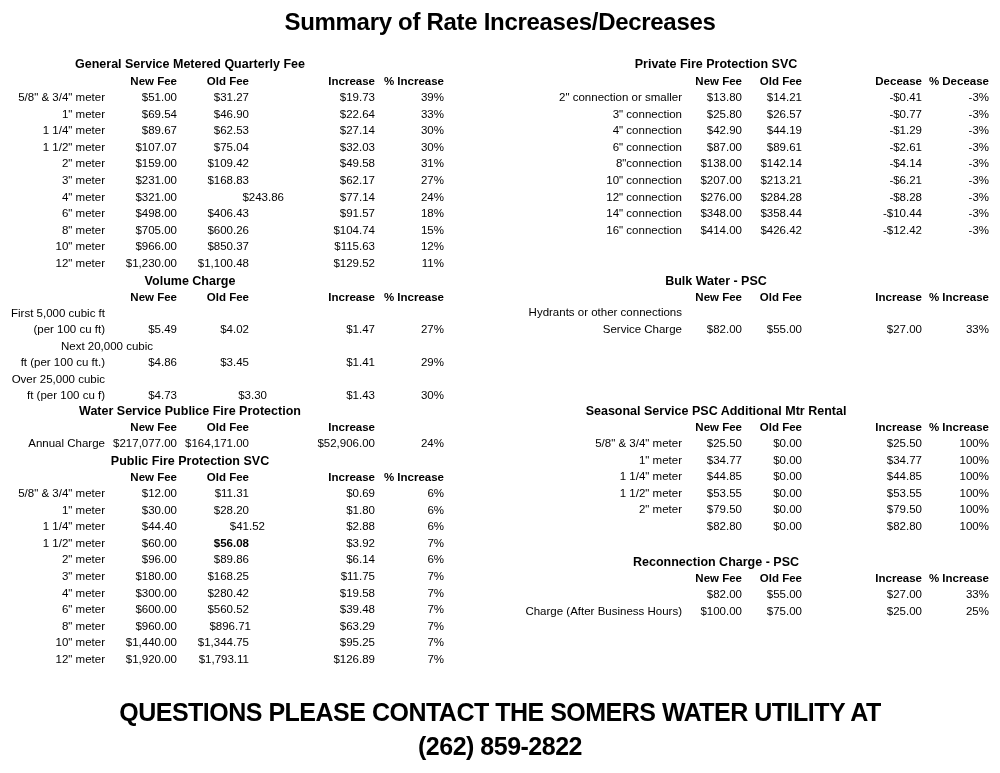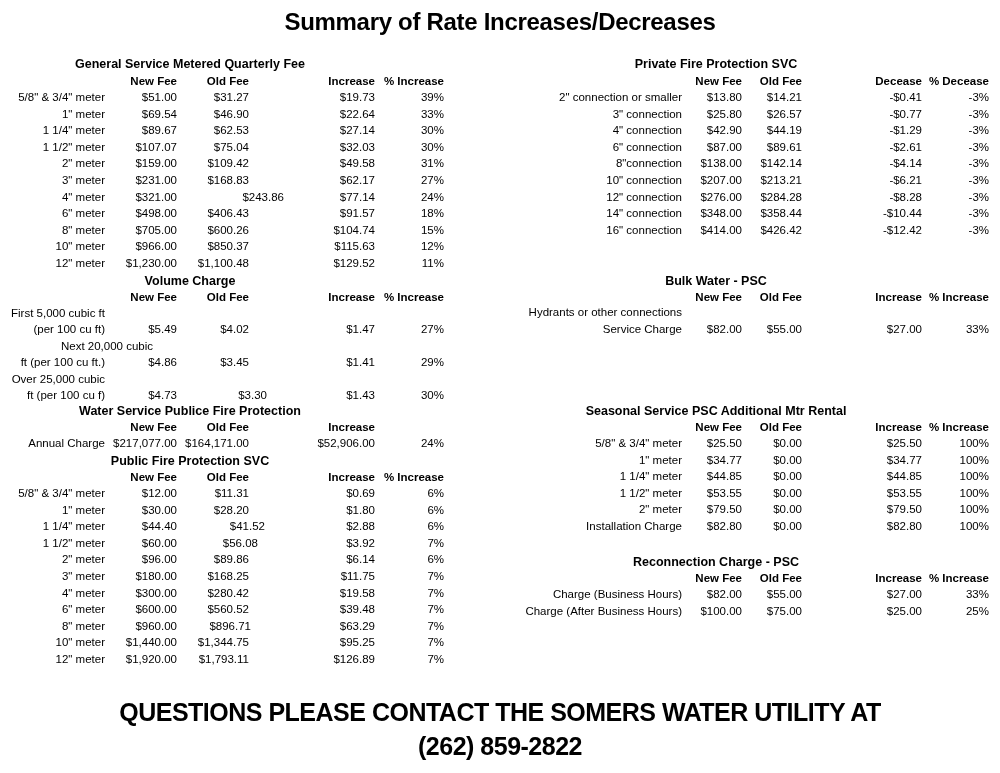--- a/index.html
+++ b/index.html
@@ -204,21 +204,21 @@
       <div class="row" style="top: 520.2px; width: 1000px;">
         <span class="c lbl" style="left: 0px; width: 105px;">1 1/4" meter</span>
         <span class="c" style="left: 107px; width: 70px;">$44.40</span>
         <span class="c" style="left: 177px; width: 72px; margin-left: 16px;">$41.52</span>
         <span class="c" style="left: 295px; width: 80px;">$2.88</span>
         <span class="c" style="left: 374px; width: 70px;">6%</span>
       </div>
       <div class="row" style="top: 536.8px; width: 1000px;">
         <span class="c lbl" style="left: 0px; width: 105px;">1 1/2" meter</span>
         <span class="c" style="left: 107px; width: 70px;">$60.00</span>
-        <span class="c" style="left: 186px; width: 72px;">$56.08</span>
+        <span class="c" style="left: 177px; width: 72px; font-weight: bold;">$56.08</span>
         <span class="c" style="left: 295px; width: 80px;">$3.92</span>
         <span class="c" style="left: 374px; width: 70px;">7%</span>
       </div>
       <div class="row" style="top: 553.4px; width: 1000px;">
         <span class="c lbl" style="left: 0px; width: 105px;">2" meter</span>
         <span class="c" style="left: 107px; width: 70px;">$96.00</span>
         <span class="c" style="left: 177px; width: 72px;">$89.86</span>
         <span class="c" style="left: 295px; width: 80px;">$6.14</span>
         <span class="c" style="left: 374px; width: 70px;">6%</span>
       </div>
@@ -400,38 +400,36 @@
         <span class="c" style="left: 919px; width: 70px;">100%</span>
       </div>
       <div class="row" style="top: 503.4px; width: 1000px;">
         <span class="c lbl" style="left: 382px; width: 300px;">2" meter</span>
         <span class="c" style="left: 682px; width: 60px;">$79.50</span>
         <span class="c" style="left: 742px; width: 60px;">$0.00</span>
         <span class="c" style="left: 842px; width: 80px;">$79.50</span>
         <span class="c" style="left: 919px; width: 70px;">100%</span>
       </div>
       <div class="row" style="top: 520px; width: 1000px;">
-        <span class="c lbl" style="left: 382px; width: 300px;">Installation Charge</span>
         <span class="c" style="left: 682px; width: 60px;">$82.80</span>
         <span class="c" style="left: 742px; width: 60px;">$0.00</span>
         <span class="c" style="left: 842px; width: 80px;">$82.80</span>
         <span class="c" style="left: 919px; width: 70px;">100%</span>
       </div>
     </div>
     <div class="sec" style="left: 0px; top: 0px;">
       <div class="sec-title" style="left: 716px; top: 555px;">Reconnection Charge - PSC</div>
       <div class="row hdr" style="top: 572px; width: 1000px;">
         <span class="c" style="left: 502px; width: 180px;"></span>
         <span class="c" style="left: 682px; width: 60px;">New Fee</span>
         <span class="c" style="left: 742px; width: 60px;">Old Fee</span>
         <span class="c" style="left: 842px; width: 80px;">Increase</span>
         <span class="c" style="left: 919px; width: 70px;">% Increase</span>
       </div>
       <div class="row" style="top: 588px; width: 1000px;">
-        <span class="c lbl" style="left: 382px; width: 300px;">Charge (Business Hours)</span>
         <span class="c" style="left: 682px; width: 60px;">$82.00</span>
         <span class="c" style="left: 742px; width: 60px;">$55.00</span>
         <span class="c" style="left: 842px; width: 80px;">$27.00</span>
         <span class="c" style="left: 919px; width: 70px;">33%</span>
       </div>
       <div class="row" style="top: 604.6px; width: 1000px;">
         <span class="c lbl" style="left: 382px; width: 300px;">Charge (After Business Hours)</span>
         <span class="c" style="left: 682px; width: 60px;">$100.00</span>
         <span class="c" style="left: 742px; width: 60px;">$75.00</span>
         <span class="c" style="left: 842px; width: 80px;">$25.00</span>

